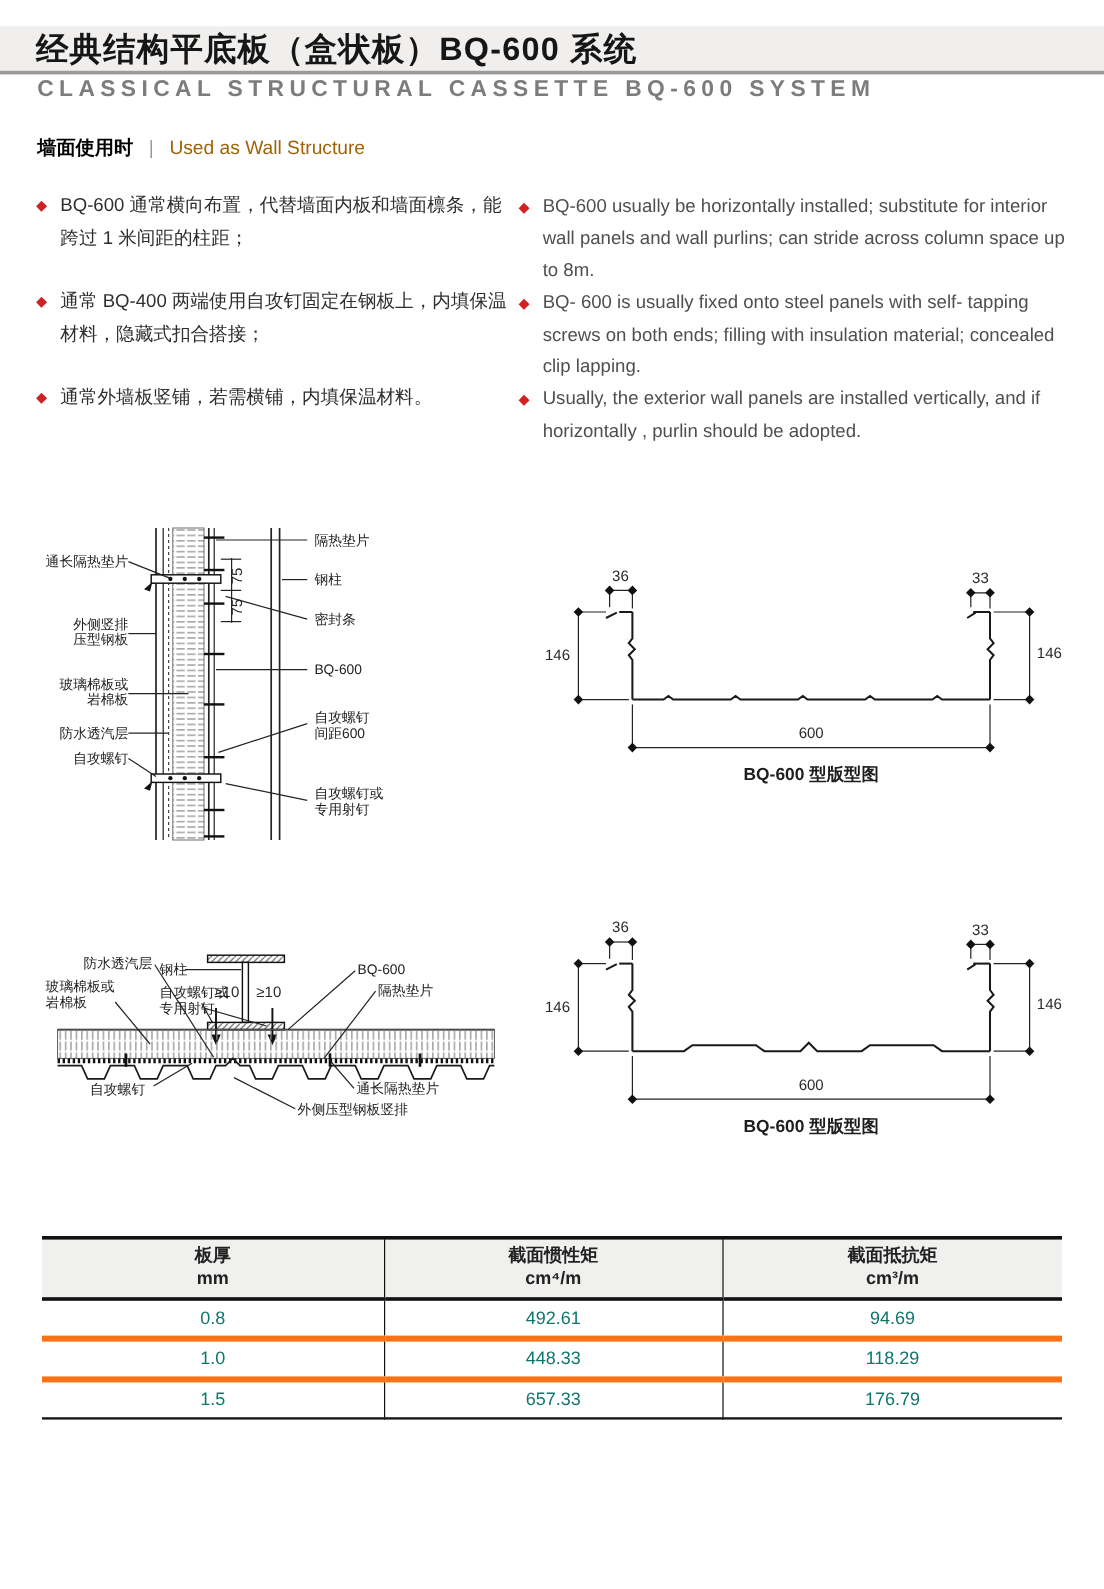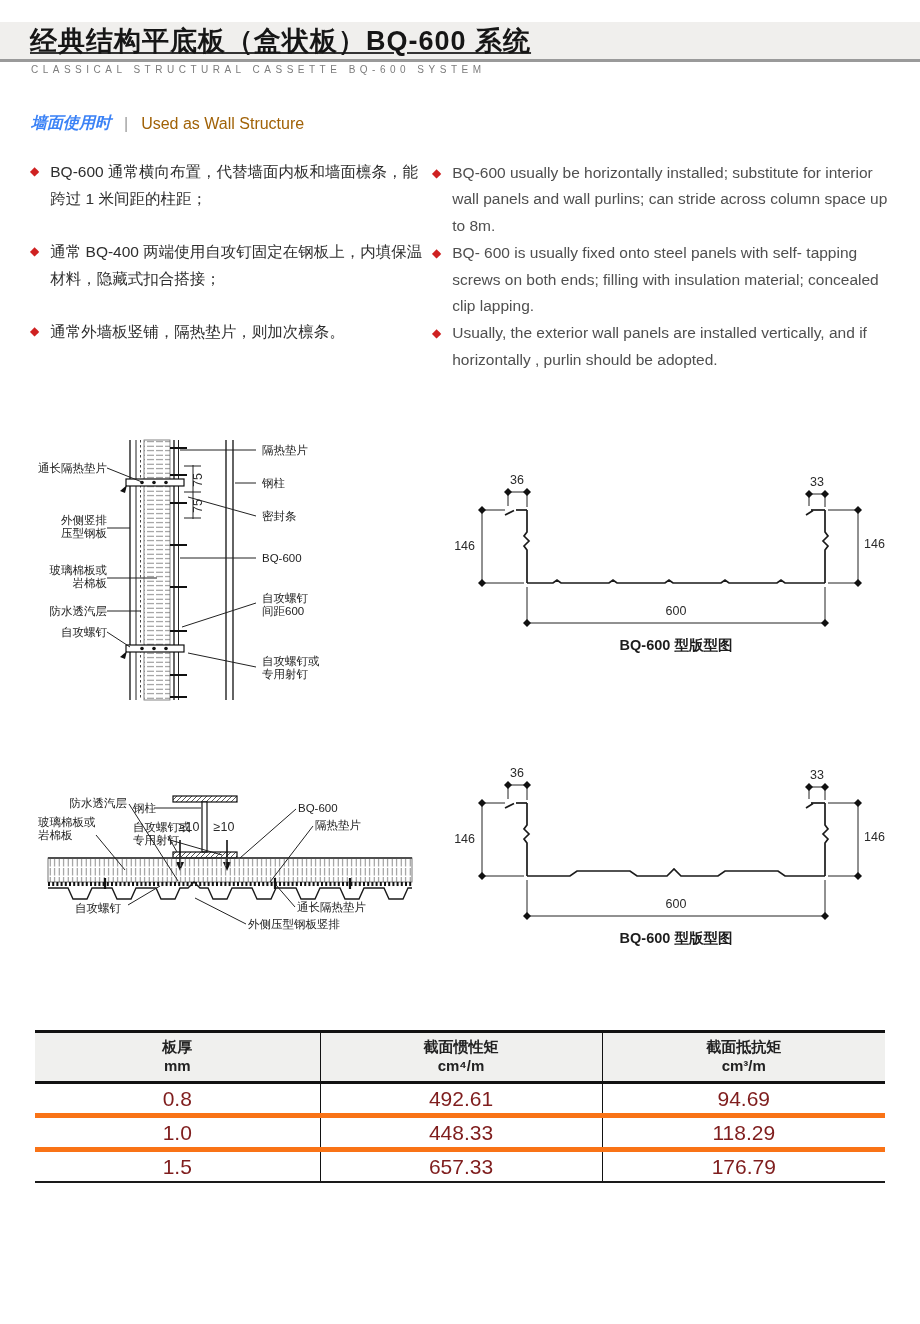--- a/index.html
+++ b/index.html
@@ -1,28 +1,28 @@
 <!DOCTYPE html>
 <html><head>
 <meta charset="utf-8">
 <style>
   html,body{margin:0;padding:0;background:#fff;}
   .page{position:relative;width:920px;height:1324px;background:#ffffff;overflow:hidden;
         font-family:"Liberation Sans","DejaVu Sans",sans-serif;color:#333;}
 
   
   .title-band{position:absolute;top:22px;left:0;width:920px;height:37px;background:#f0efed;
-              border-bottom:3px solid #9a9a9a;display:flex;align-items:center;text-decoration:underline;}
+              border-bottom:3px solid #9a9a9a;display:flex;align-items:center;}
   .title-cn{margin:0;padding-left:30px;font-size:27px;font-weight:bold;color:#161616;letter-spacing:1px;}
-  .title-en{position:absolute;top:64px;left:31px;font-size:10px;font-weight:normal;
+  .title-en{position:absolute;top:64px;left:31px;font-size:19px;font-weight:bold;
             letter-spacing:4.5px;color:#7c7c7c;}
 
   
   .section-row{position:absolute;top:113px;left:31px;display:flex;align-items:center;gap:13px;font-size:16px;}
-  .section-cn{color:#3b82f6;font-weight:bold;font-style:italic;}
+  .section-cn{color:#000000;font-weight:bold;}
   .section-sep{color:#9a9a9a;font-weight:normal;}
   .section-en{color:#a16207;}
 
   
   .bullets-cn{position:absolute;top:158px;left:30px;width:398px;}
   .bullets-en{position:absolute;top:160px;left:432px;width:466px;}
   .bullet{display:flex;align-items:flex-start;}
   .bullets-cn .bullet{margin-bottom:26px;font-size:15.5px;line-height:27px;color:#2e2e2e;}
   .bullets-en .bullet{margin-bottom:1px;font-size:15.5px;line-height:26.4px;color:#4f4f4f;}
   .diamond{flex:0 0 auto;color:#cf2121;font-size:12px;line-height:27px;margin-right:11px;}
@@ -34,21 +34,21 @@
   svg.diag text.cap{font-size:14.5px;font-weight:bold;fill:#1d1d1d;}
   svg.diag text.dim{font-size:12.5px;fill:#2a2a2a;}
 
   
   table.spec{position:absolute;top:1030px;left:35px;width:850px;border-collapse:collapse;table-layout:fixed;
              border-top:3px solid #121212;border-bottom:2px solid #1a1a1a;}
   table.spec thead tr{background:#f0f0ee;}
   table.spec th{font-size:15px;color:#222;padding:4px 0 6px;border-bottom:3px solid #121212;font-weight:normal;vertical-align:middle;}
   table.spec th .t{font-weight:bold;line-height:20px;}
   table.spec th .u{font-weight:bold;line-height:18px;}
-  table.spec td{text-align:center;font-size:21px;color:#7f1d1d;height:27px;}
+  table.spec td{text-align:center;font-size:15px;color:#0f766e;height:27px;}
   table.spec tbody tr + tr td{border-top:5px solid #f97316;}
   table.spec th + th, table.spec td + td{border-left:1px solid #121212;}
   th,td{text-align:center;}
 </style>
 </head>
 <body>
 
 <div class="page">
 
   <div class="title-band">
@@ -66,21 +66,21 @@
     <div class="bullet">
       <span class="diamond">◆</span>
       <span>BQ-600 通常横向布置，代替墙面内板和墙面檩条，能跨过 1 米间距的柱距；</span>
     </div>
     <div class="bullet">
       <span class="diamond">◆</span>
       <span>通常 BQ-400 两端使用自攻钉固定在钢板上，内填保温材料，隐藏式扣合搭接；</span>
     </div>
     <div class="bullet">
       <span class="diamond">◆</span>
-      <span>通常外墙板竖铺，隔热垫片，则加次檩条。</span>
+      <span>通常外墙板竖铺，若需横铺，内填保温材料。</span>
     </div>
   </div>
 
   <div class="bullets-en">
     <div class="bullet">
       <span class="diamond">◆</span>
       <span>BQ-600 usually be horizontally installed; substitute for interior wall panels and wall purlins; can stride across column space up to 8m.</span>
     </div>
     <div class="bullet">
       <span class="diamond">◆</span>

